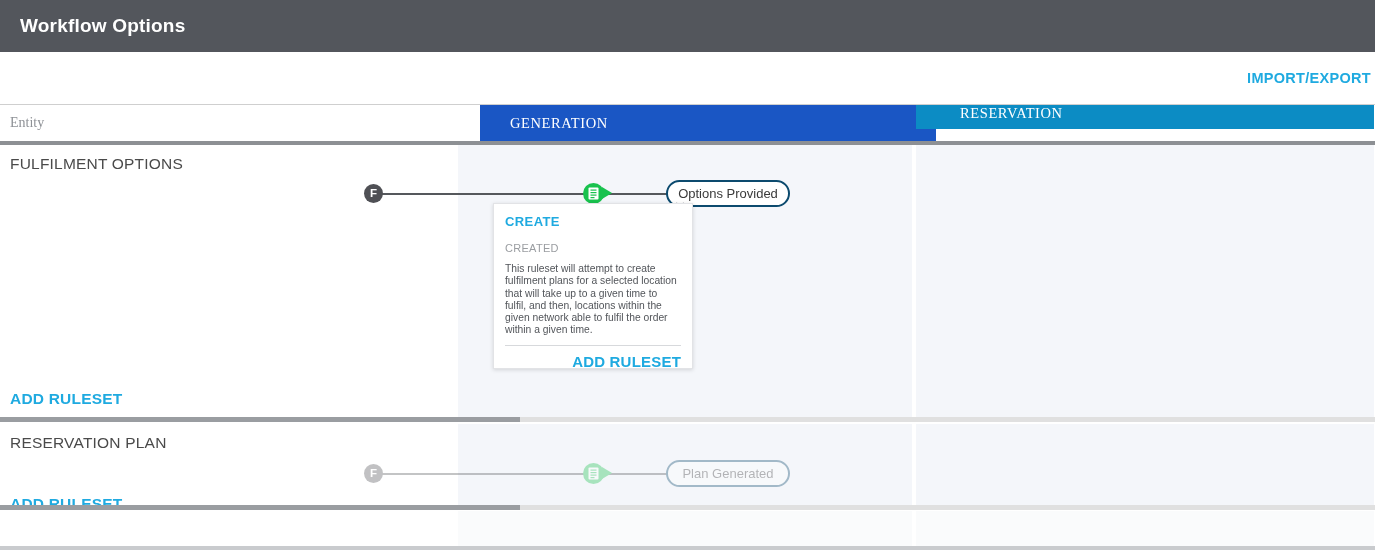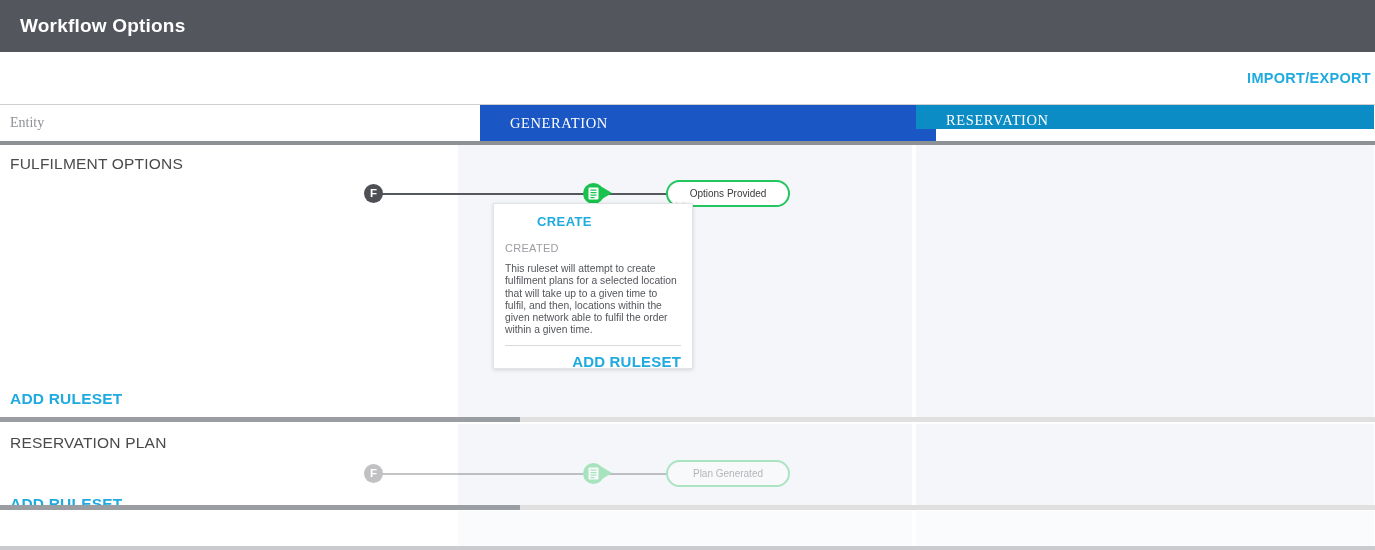--- a/index.html
+++ b/index.html
@@ -86,23 +86,23 @@
     background: #1a56c4;
     display: flex; align-items: center;
     box-sizing: border-box;
     padding-left: 30px;
   }
   .col-res-head {
     position: absolute;
     left: 916px; top: 0;
     width: 458px; height: 24px;
     background: #0c8cc4;
-    display: flex; align-items: flex-end;
-    box-sizing: border-box;
-    padding-left: 30px;
+    display: flex; align-items: flex-start;
+    box-sizing: border-box;
+    padding-left: 44px;
   }
   .col-gen-head span, .col-res-head span {
     color: #ffffff;
     font-size: 14.5px;
     letter-spacing: 0.6px;
   }
 
   
   .head-rule {
     position: absolute;
@@ -235,27 +235,27 @@
     border-top: 6.5px solid transparent;
     border-bottom: 6.5px solid transparent;
     border-left: 10px solid #19c24e;
   }
 
   .pill {
     position: absolute;
     left: 666px; top: 6px;
     width: 124px; height: 27px;
     box-sizing: border-box;
-    border: 2px solid #22c55e;
+    border: 2px solid #0c4a6e;
     border-radius: 16px;
     background: #ffffff;
     display: flex;
     align-items: center;
     justify-content: center;
-    font-size: 10px;
+    font-size: 13px;
     color: #3a3a3a;
     cursor: pointer;
   }
 
   .close-x {
     position: absolute;
     left: 673px; top: 200px;
     width: 14px; height: 14px;
     color: #b9bcc1;
     font-size: 15px;
@@ -276,21 +276,20 @@
     box-sizing: border-box;
     padding: 10px 11px 8px 11px;
     z-index: 5;
   }
   .card-title {
     color: #1faae0;
     font-size: 13px;
     font-weight: bold;
     letter-spacing: 0.4px;
     cursor: pointer;
-    margin-left: 32px;
   }
   .card-sub {
     margin-top: 13px;
     color: #9a9da1;
     font-size: 11px;
     letter-spacing: 0.3px;
   }
   .card-body {
     margin-top: 9px;
     color: #52555a;

